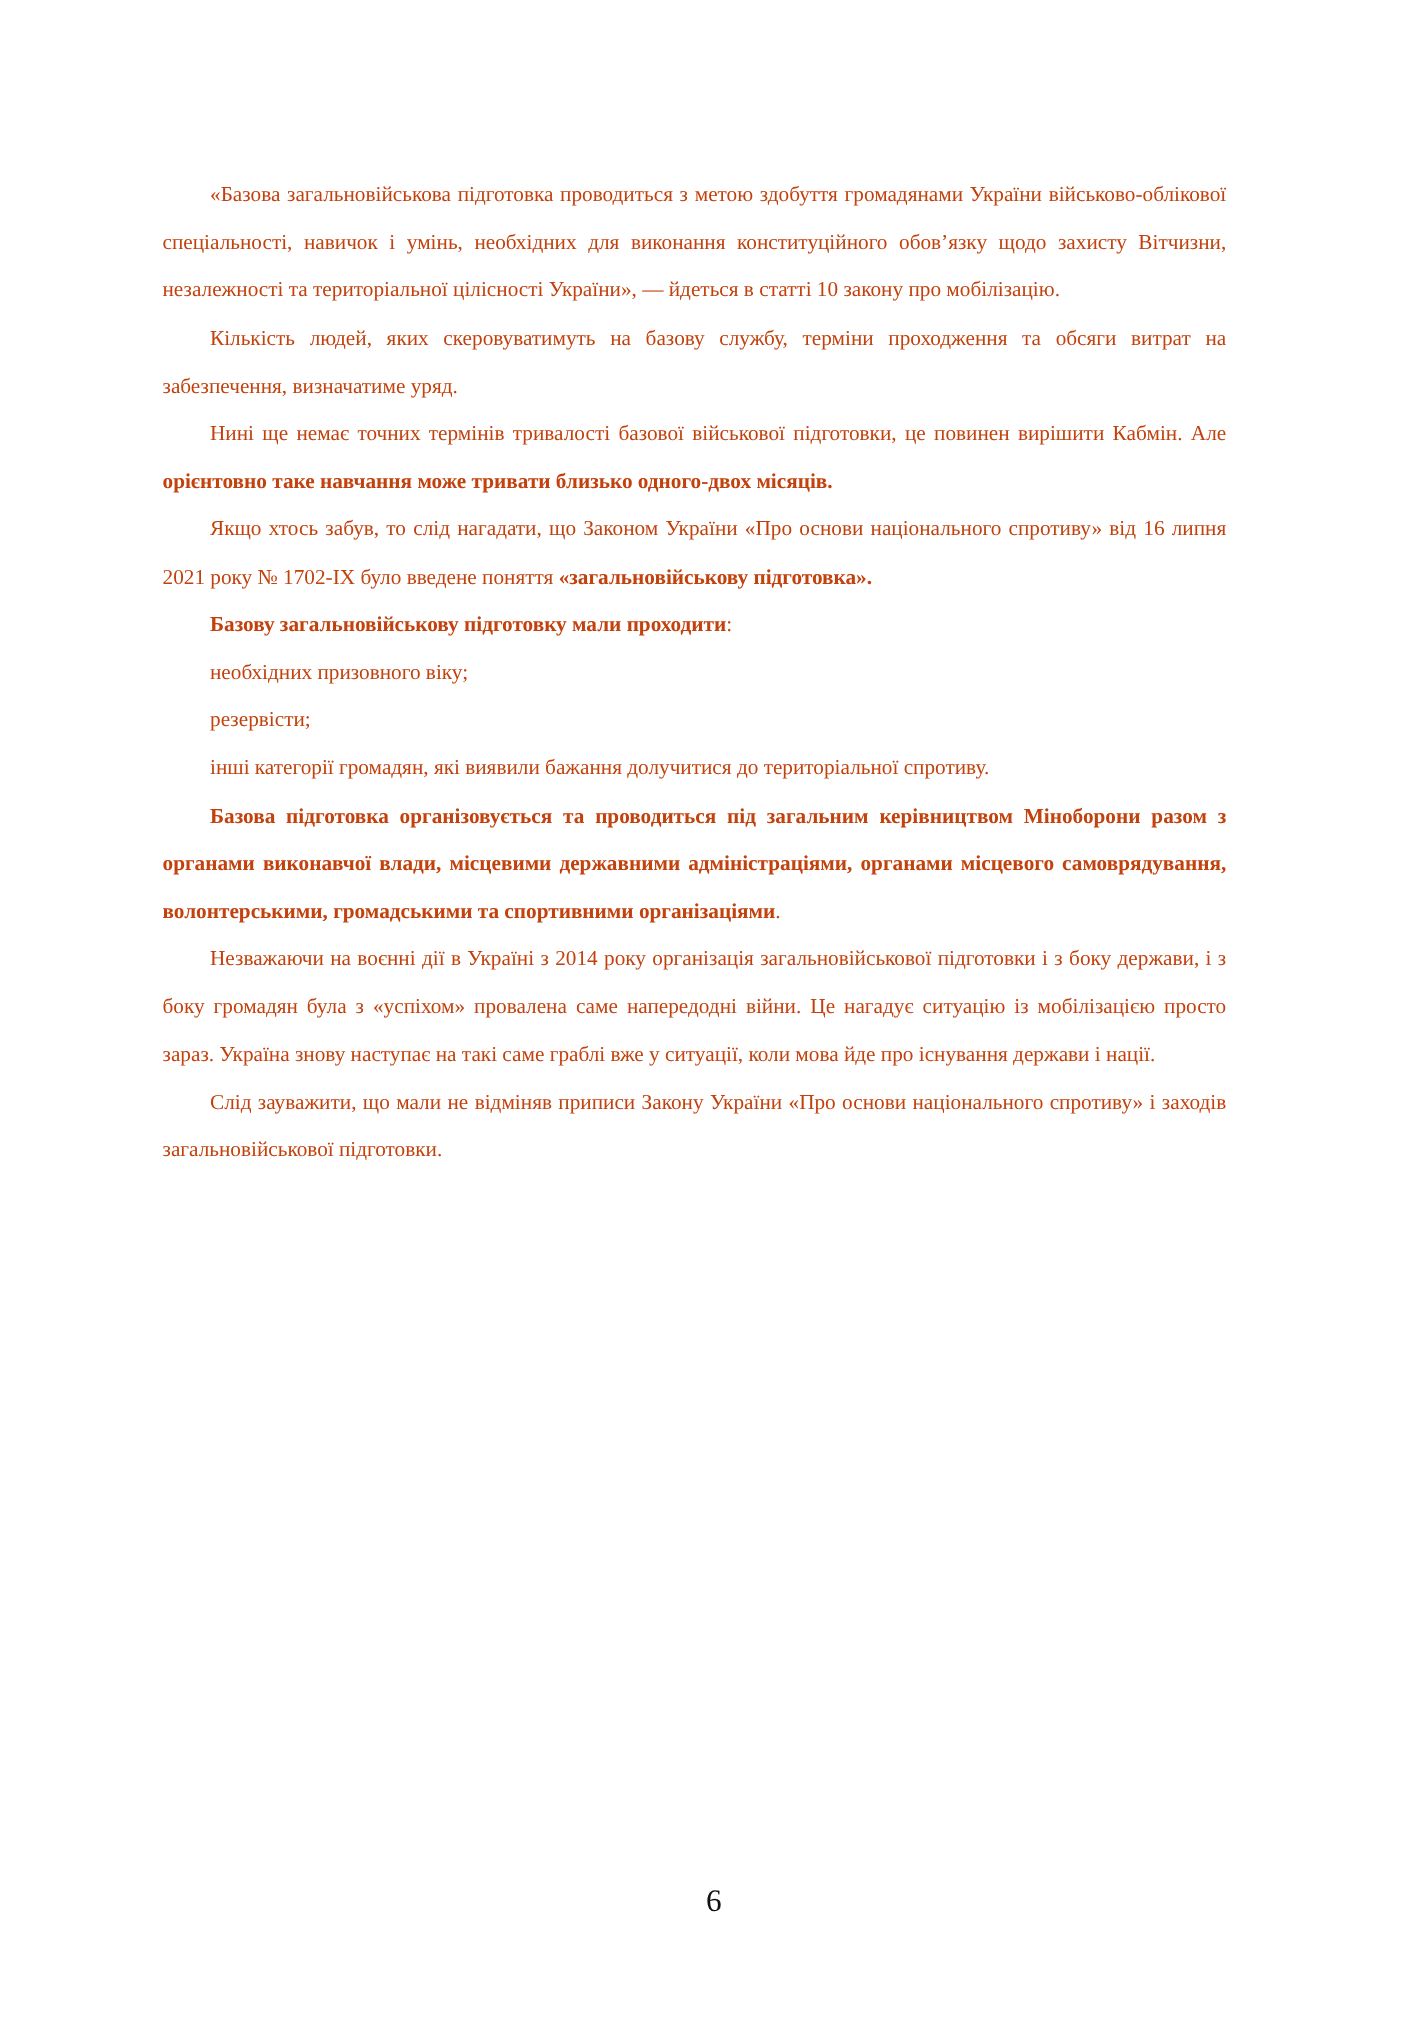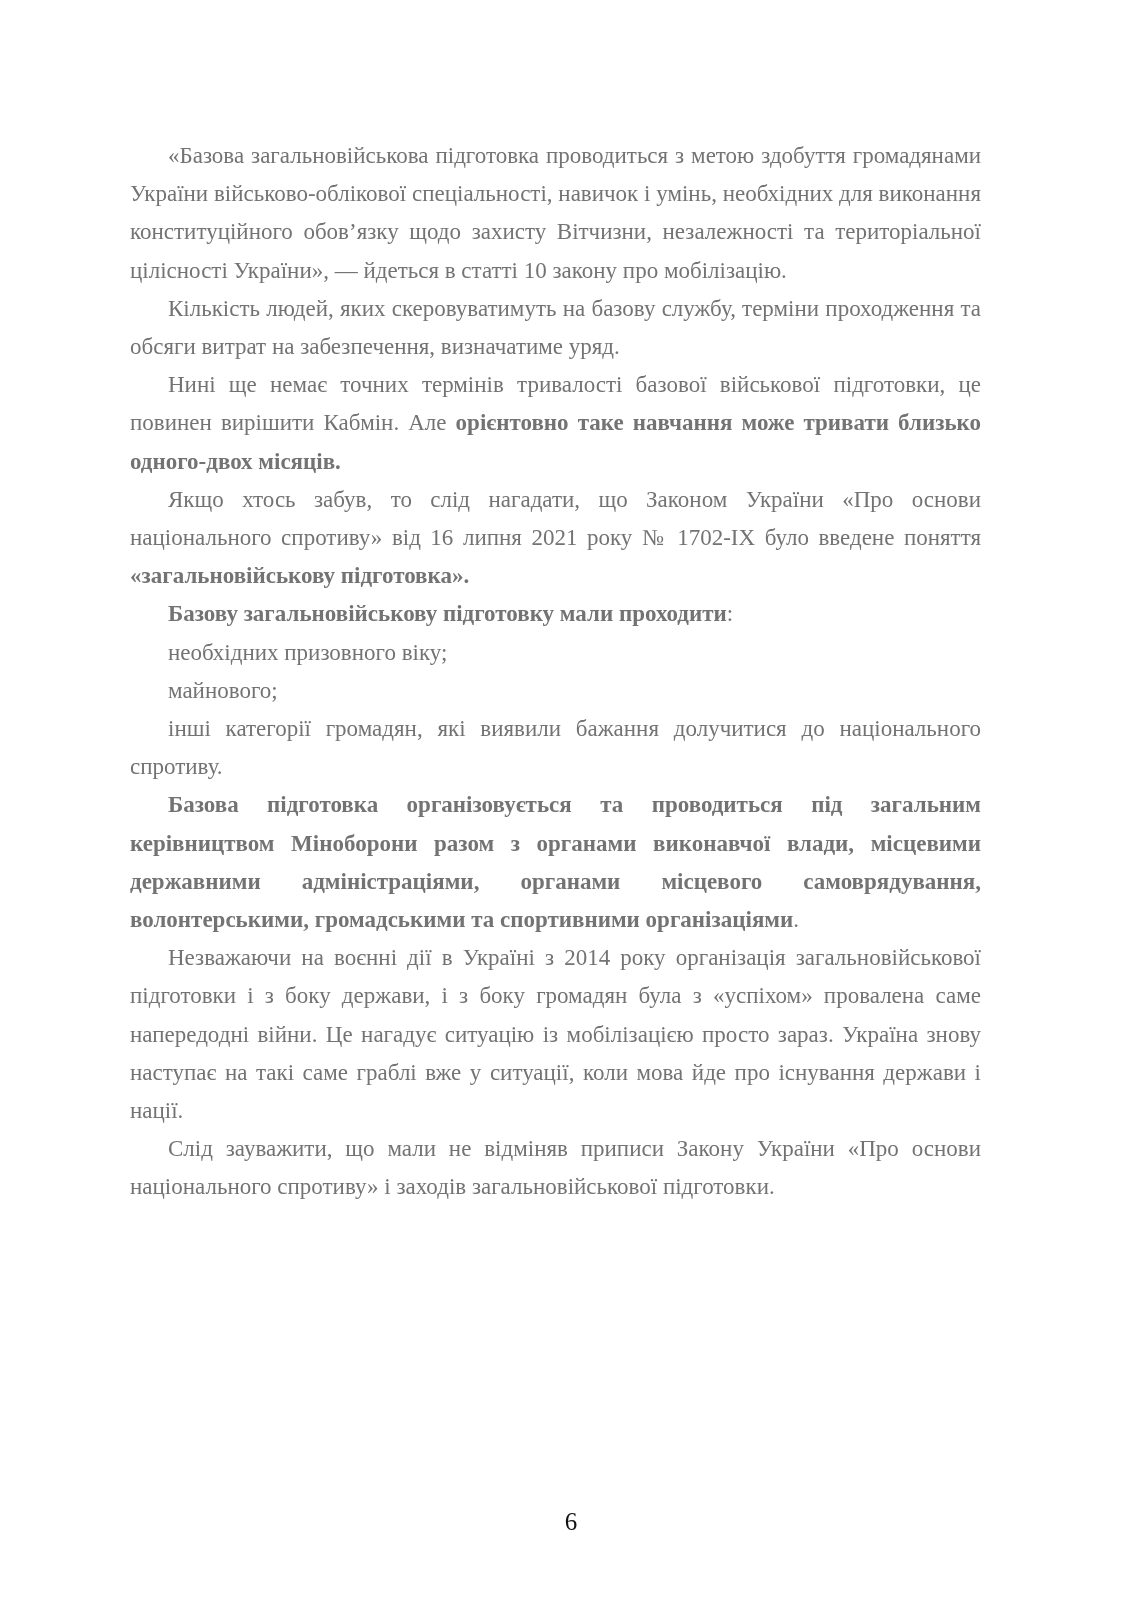--- a/index.html
+++ b/index.html
@@ -1,41 +1,41 @@
 <!DOCTYPE html>
 <html><head>
 <meta charset="utf-8">
 <style>
   html, body { margin: 0; padding: 0; background: #ffffff; }
   body { width: 1142px; height: 1615px; position: relative; overflow: hidden; }
   .page {
     position: absolute; left: 130px; top: 137px; width: 851px;
     font-family: "Liberation Serif", "DejaVu Serif", serif;
-    font-size: 23px; line-height: 38.2px; color: #737373;
+    font-size: 17px; line-height: 38.2px; color: #c2410c;
   }
   .p { text-align: justify; text-indent: 38px; margin: 0; }
   .b { font-weight: bold; }
   .item { text-indent: 38px; margin: 0; text-align: justify; }
   .page-number {
     position: absolute; left: 0; width: 1142px; top: 1508px; text-align: center;
     font-family: "Liberation Serif", "DejaVu Serif", serif; font-size: 25px; color: #111;
   }
 </style>
 </head>
 <body>
 
 <div class="page">
   <p class="p"><span>«Базова загальновійськова підготовка проводиться з метою здобуття громадянами України військово-облікової спеціальності, навичок і умінь, необхідних для виконання конституційного обов’язку щодо захисту Вітчизни, незалежності та територіальної цілісності України», — йдеться в статті 10 закону про мобілізацію.</span></p>
   <p class="p"><span>Кількість людей, яких скеровуватимуть на базову службу, терміни проходження та обсяги витрат на забезпечення, визначатиме уряд.</span></p>
   <p class="p"><span>Нині ще немає точних термінів тривалості базової військової підготовки, це повинен вирішити Кабмін. Але </span><span class="b">орієнтовно таке навчання може тривати близько одного-двох місяців.</span></p>
   <p class="p"><span>Якщо хтось забув, то слід нагадати, що Законом України «Про основи національного спротиву» від 16 липня 2021 року № 1702-IX було введене поняття </span><span class="b">«загальновійськову підготовка».</span></p>
   <p class="p"><span class="b">Базову загальновійськову підготовку мали проходити</span><span>:</span></p>
 
   <p class="item">необхідних призовного віку;</p>
-  <p class="item">майнового;</p>
-  <p class="item">інші категорії громадян, які виявили бажання долучитися до національного спротиву.</p>
+  <p class="item">резервісти;</p>
+  <p class="item">інші категорії громадян, які виявили бажання долучитися до територіальної спротиву.</p>
 
   <p class="p"><span class="b">Базова підготовка організовується та проводиться під загальним керівництвом Міноборони разом з органами виконавчої влади, місцевими державними адміністраціями, органами місцевого самоврядування, волонтерськими, громадськими та спортивними організаціями</span><span>.</span></p>
   <p class="p"><span>Незважаючи на воєнні дії в Україні з 2014 року організація загальновійськової підготовки і з боку держави, і з боку громадян була з «успіхом» провалена саме напередодні війни. Це нагадує ситуацію із мобілізацією просто зараз. Україна знову наступає на такі саме граблі вже у ситуації, коли мова йде про існування держави і нації.</span></p>
   <p class="p"><span>Слід зауважити, що мали не відміняв приписи Закону України «Про основи національного спротиву» і заходів загальновійськової підготовки.</span></p>
 </div>
 
 <div class="page-number">6</div>
 
 </body></html>

